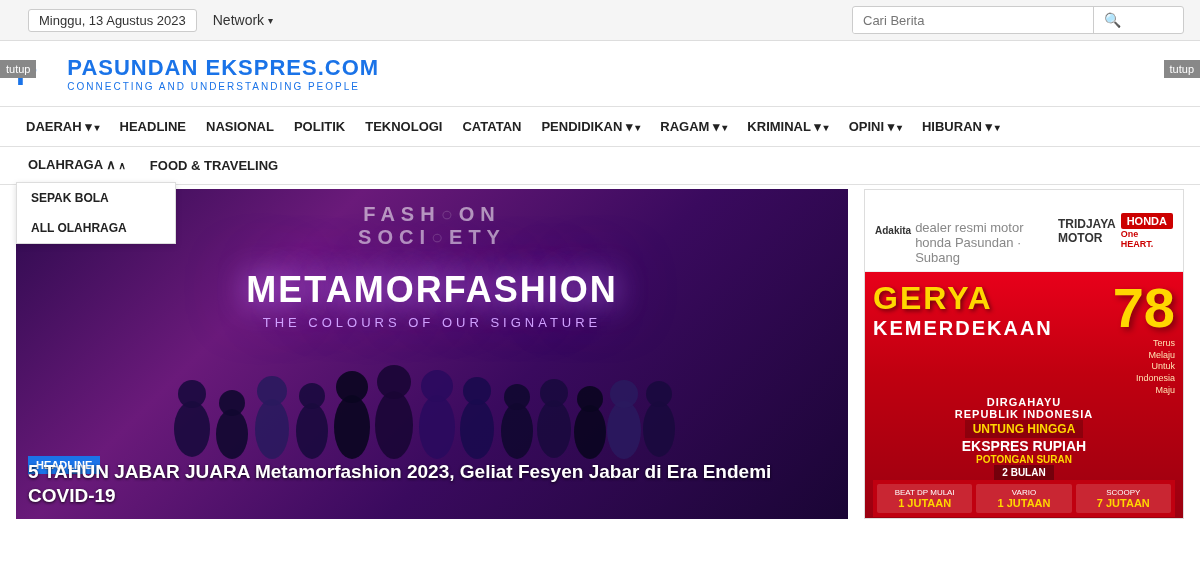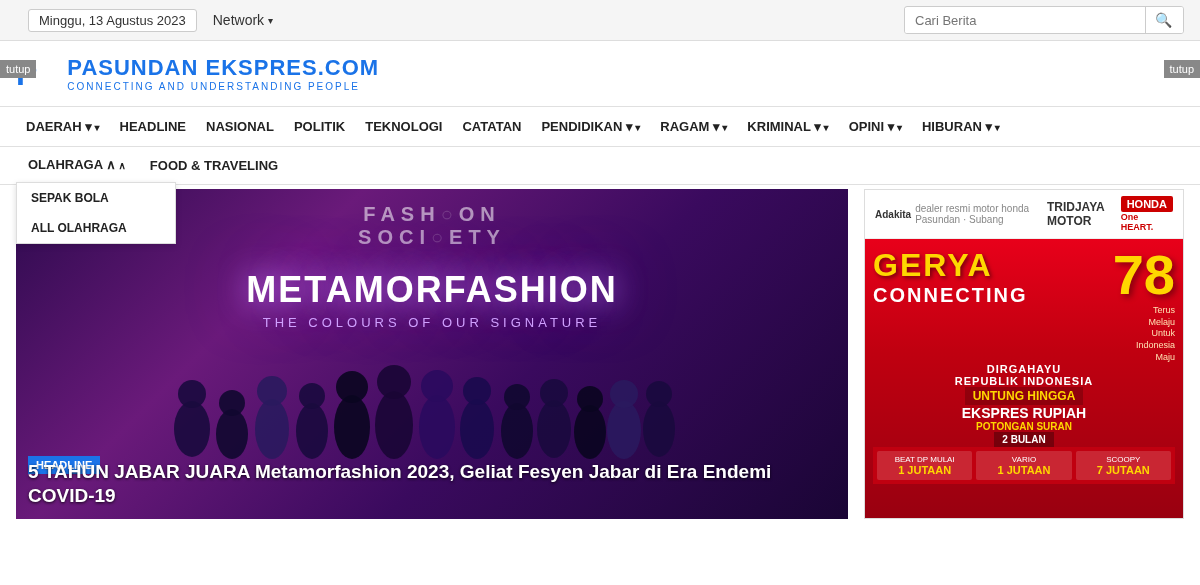--- a/index.html
+++ b/index.html
@@ -28,21 +28,21 @@
       display: flex; align-items: center; gap: 4px; cursor: pointer;
       font-size: 14px; font-weight: 500;
     }
     .top-bar-network .chevron { font-size: 10px; }
     .top-bar-search {
       display: flex; align-items: center;
       border: 1px solid #ccc;
       border-radius: 3px;
       overflow: hidden;
       background: #fff;
-      width: 280px;
+      width: 332px;
     }
     .top-bar-search input {
       border: none; outline: none;
       padding: 5px 10px;
       font-size: 13px;
       width: 240px;
       color: #999;
     }
     .top-bar-search button {
       border: none; background: #fff;
@@ -493,36 +493,36 @@
       </div>
     </div>
   </div>
 
   <div class="sidebar">
     <div class="ad-box">
 
       <div class="ad-top-logos">
         <div style="display:flex; align-items:center; gap:4px;">
           <span style="font-size:10px; color:#333; font-weight:bold;">Adakita</span>
-          <span style="font-size:10px; color:#888;">dealer resmi motor honda Pasundan · Subang</span>
+          <span style="font-size:13px; color:#888;margin-top:24px;">dealer resmi motor honda Pasundan · Subang</span>
         </div>
         <div style="display:flex; align-items:center; gap:4px;">
           <span style="font-size:12px; font-weight:800; color:#333; text-transform:uppercase;">TRIDJAYA MOTOR</span>
         </div>
         <div style="display:flex; flex-direction:column; align-items:center;">
           <div class="honda-logo">HONDA</div>
           <span class="one-heart">One HEART.</span>
         </div>
       </div>
 
       <div class="ad-content">
         <div style="display:flex; width:100%; align-items:flex-start; justify-content:space-between;">
           <div style="display:flex; flex-direction:column; align-items:flex-start;">
             <div class="ad-gerakan" style="font-size:32px; letter-spacing:2px;">GERYA</div>
-            <div class="ad-kemerdekaan">CONNECTING</div>
+            <div class="ad-kemerdekaan">KEMERDEKAAN</div>
           </div>
           <div style="display:flex; flex-direction:column; align-items:flex-end; gap:2px;">
             <div class="ad-78">78</div>
             <div style="font-size:9px; color:#ffe0b2; text-align:right; line-height:1.3;">Terus<br>Melaju<br>Untuk<br>Indonesia<br>Maju</div>
           </div>
         </div>
         <div class="ad-dirgahayu">DIRGAHAYU<br>REPUBLIK INDONESIA</div>
         <div class="ad-untung">UNTUNG HINGGA</div>
         <div class="ad-jutaan">EKSPRES RUPIAH</div>
         <div style="font-size:10px; color:#ffd700; font-weight:bold; text-align:center;">POTONGAN SURAN</div>

